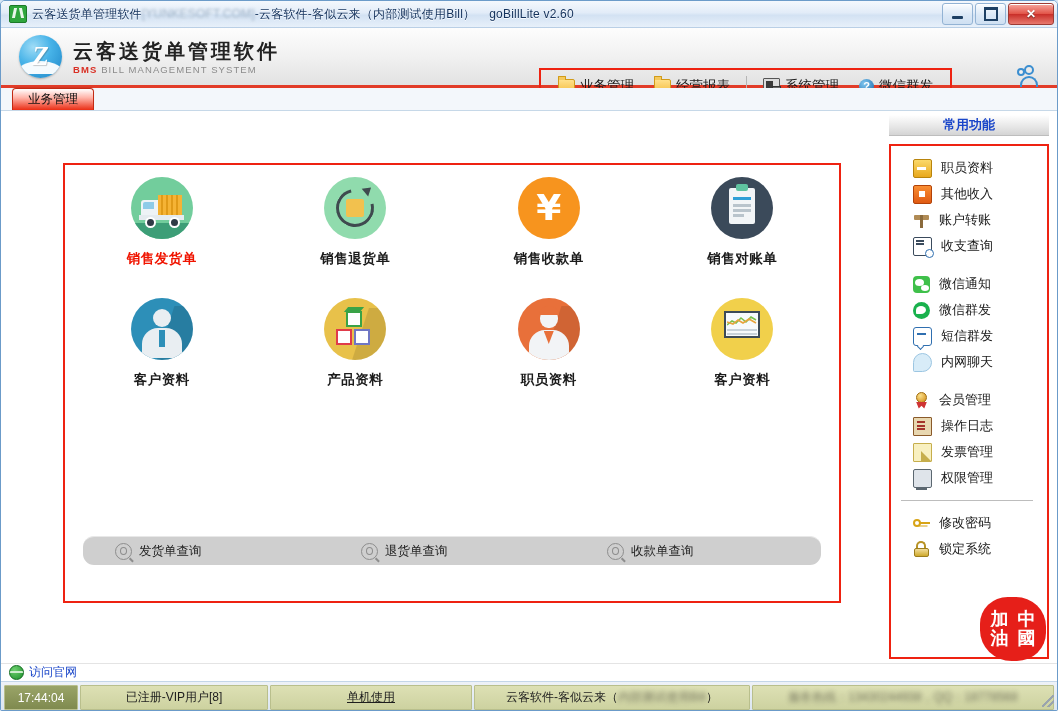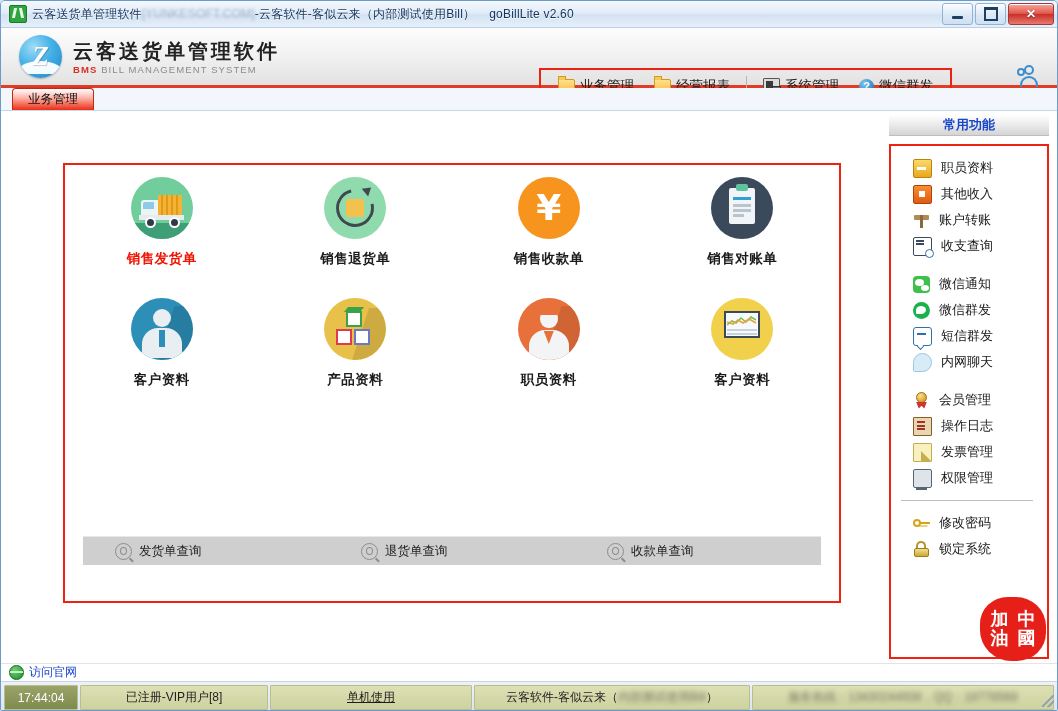--- a/index.html
+++ b/index.html
@@ -239,21 +239,21 @@
 
   .ic-dash{background:#f1d04b;}
   .ic-dash .scr{position:absolute;left:13px;top:13px;width:36px;height:27px;background:#f7fafc;border:2px solid #3c4a57;box-sizing:border-box;}
   .ic-dash .zig{position:absolute;left:16px;top:18px;width:30px;height:11px;}
   .ic-dash .gl{position:absolute;left:16px;height:1.5px;background:#c8d2da;}
 
   
   .qbar{
     position:absolute;left:18px;right:18px;bottom:36px;height:28px;
     background:#cfcfcf;border-top:1px solid #e8e8e8;
-    display:flex;align-items:center;
+    display:flex;align-items:center;border-radius:11px;
   }
   .qitem{
     flex:1;display:flex;align-items:center;gap:7px;padding-left:32px;
     font-size:12.5px;color:#1f1f1f;
   }
   .qmag{
     width:15px;height:15px;border:1.6px solid #8d8d8d;border-radius:50%;flex:none;position:relative;
   }
   .qmag::before{
     content:"";position:absolute;left:4px;top:3.5px;width:5px;height:6px;

